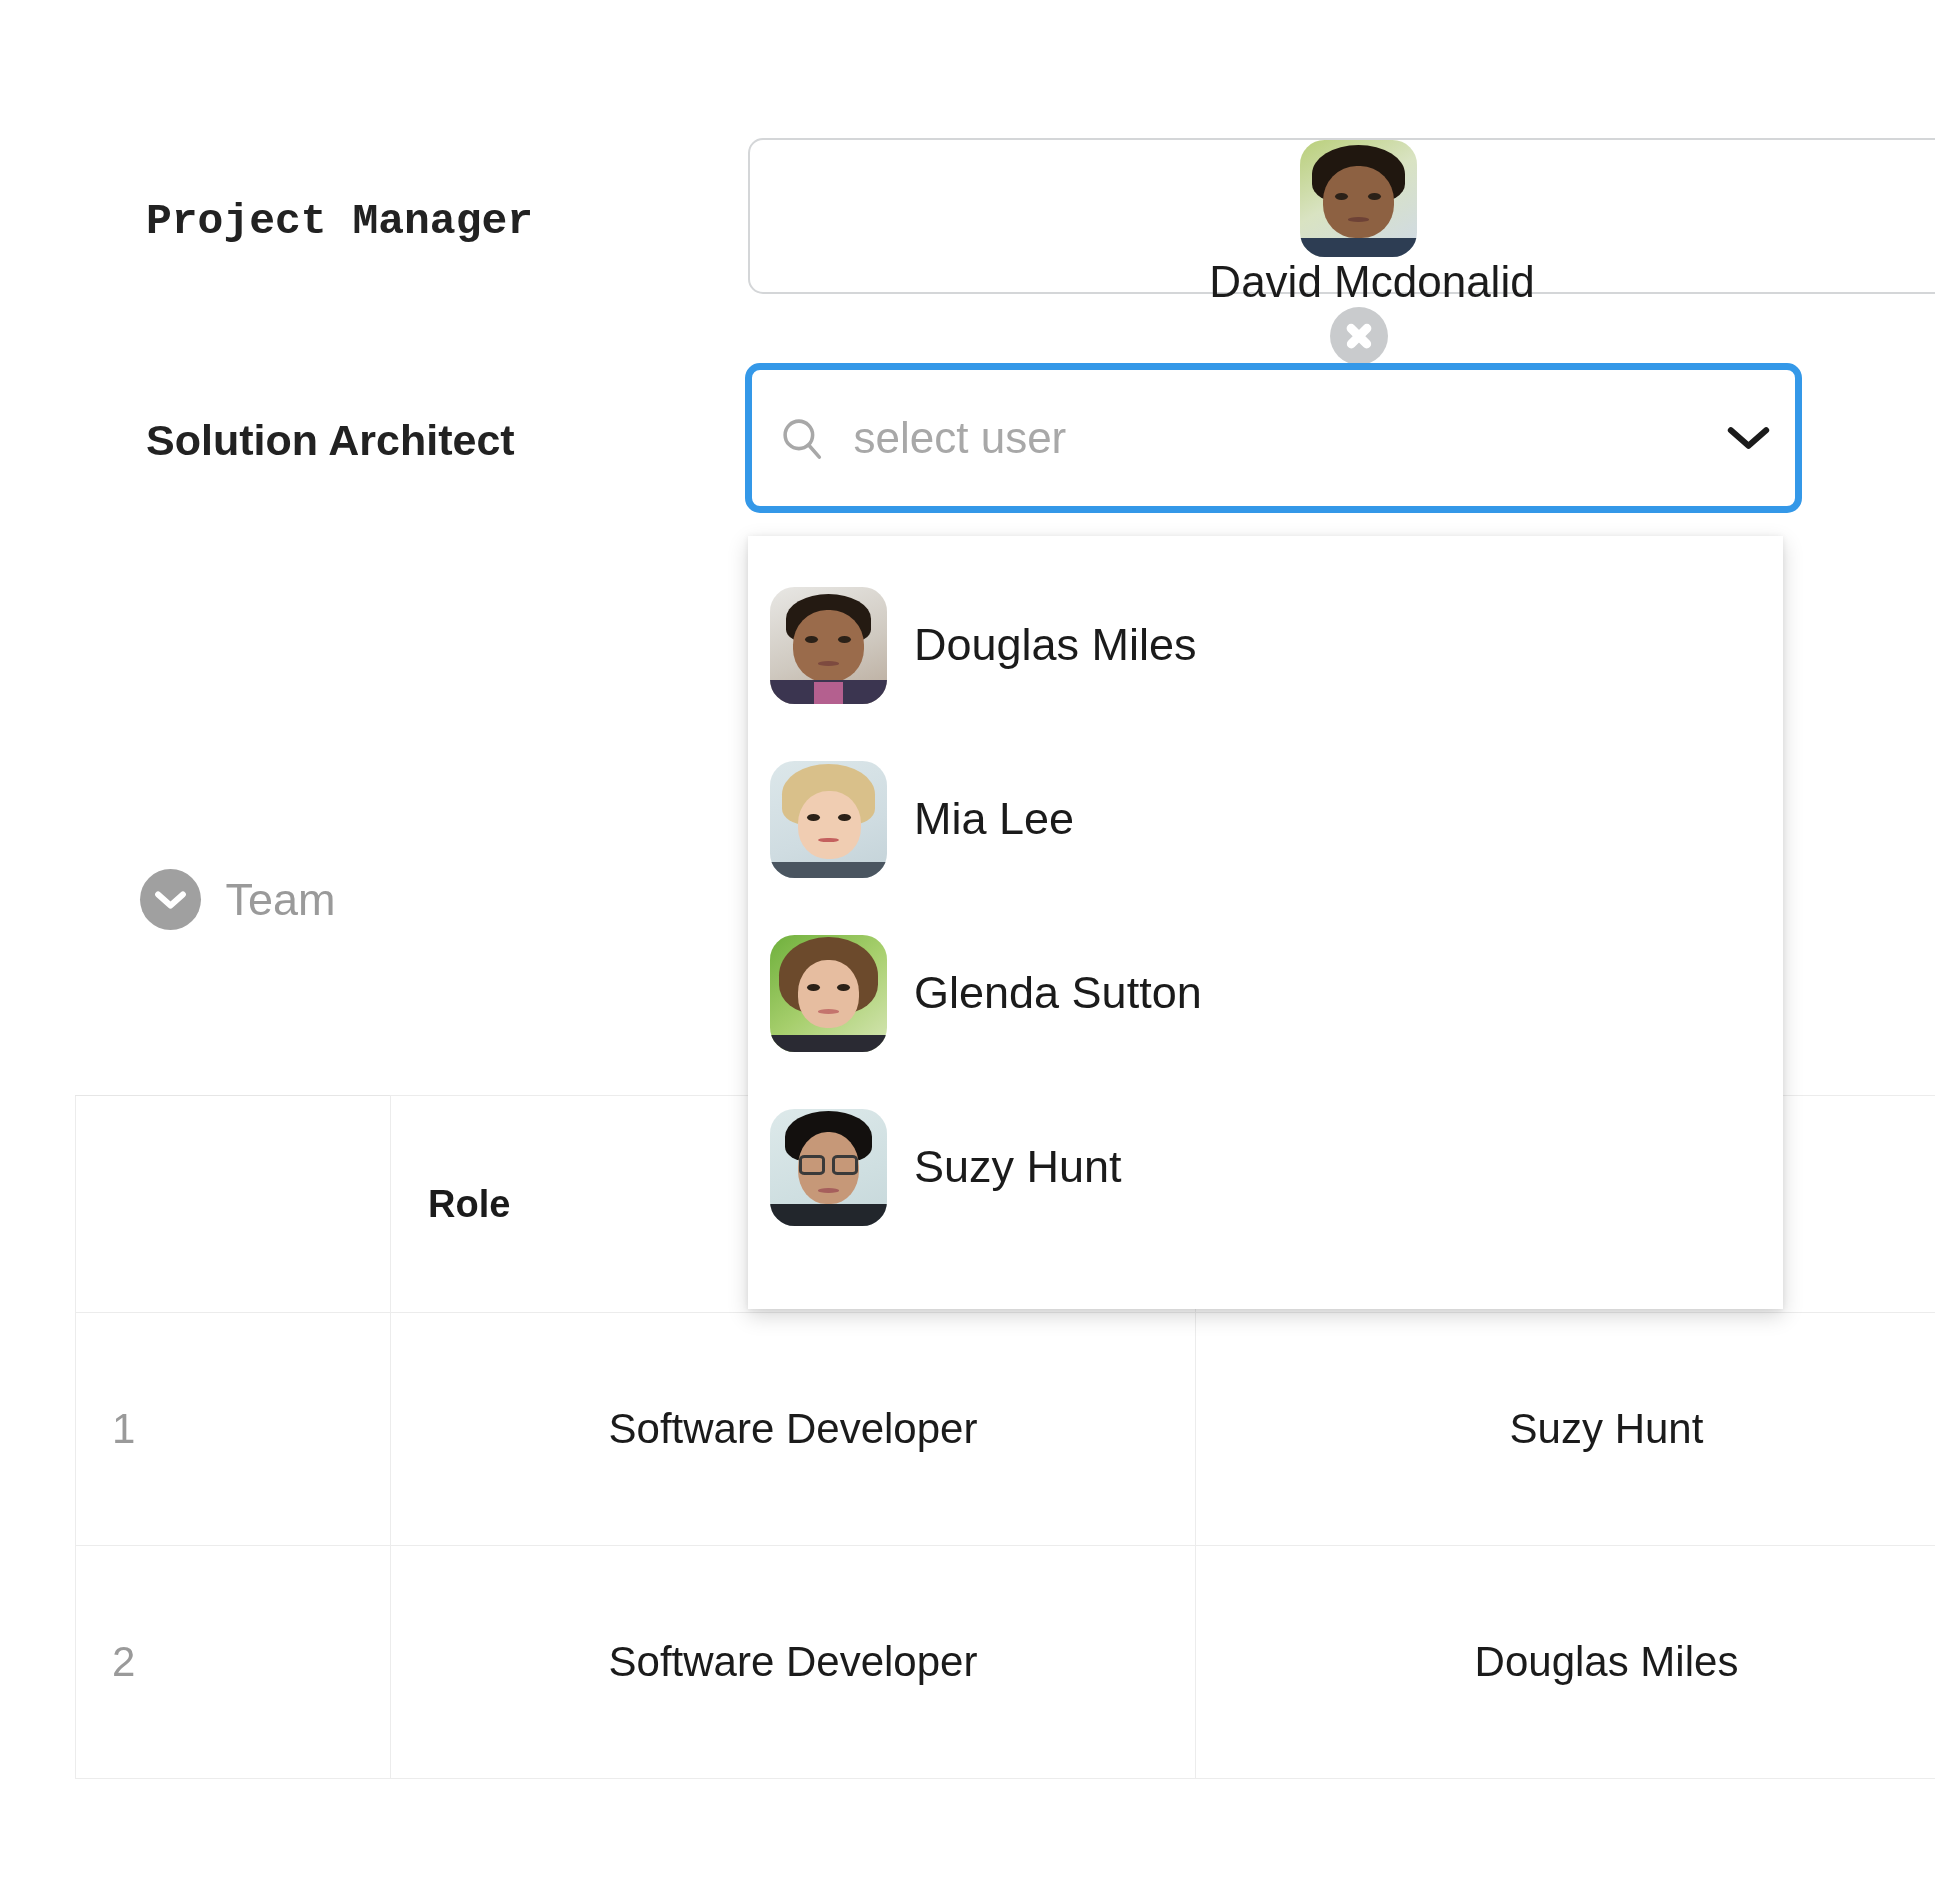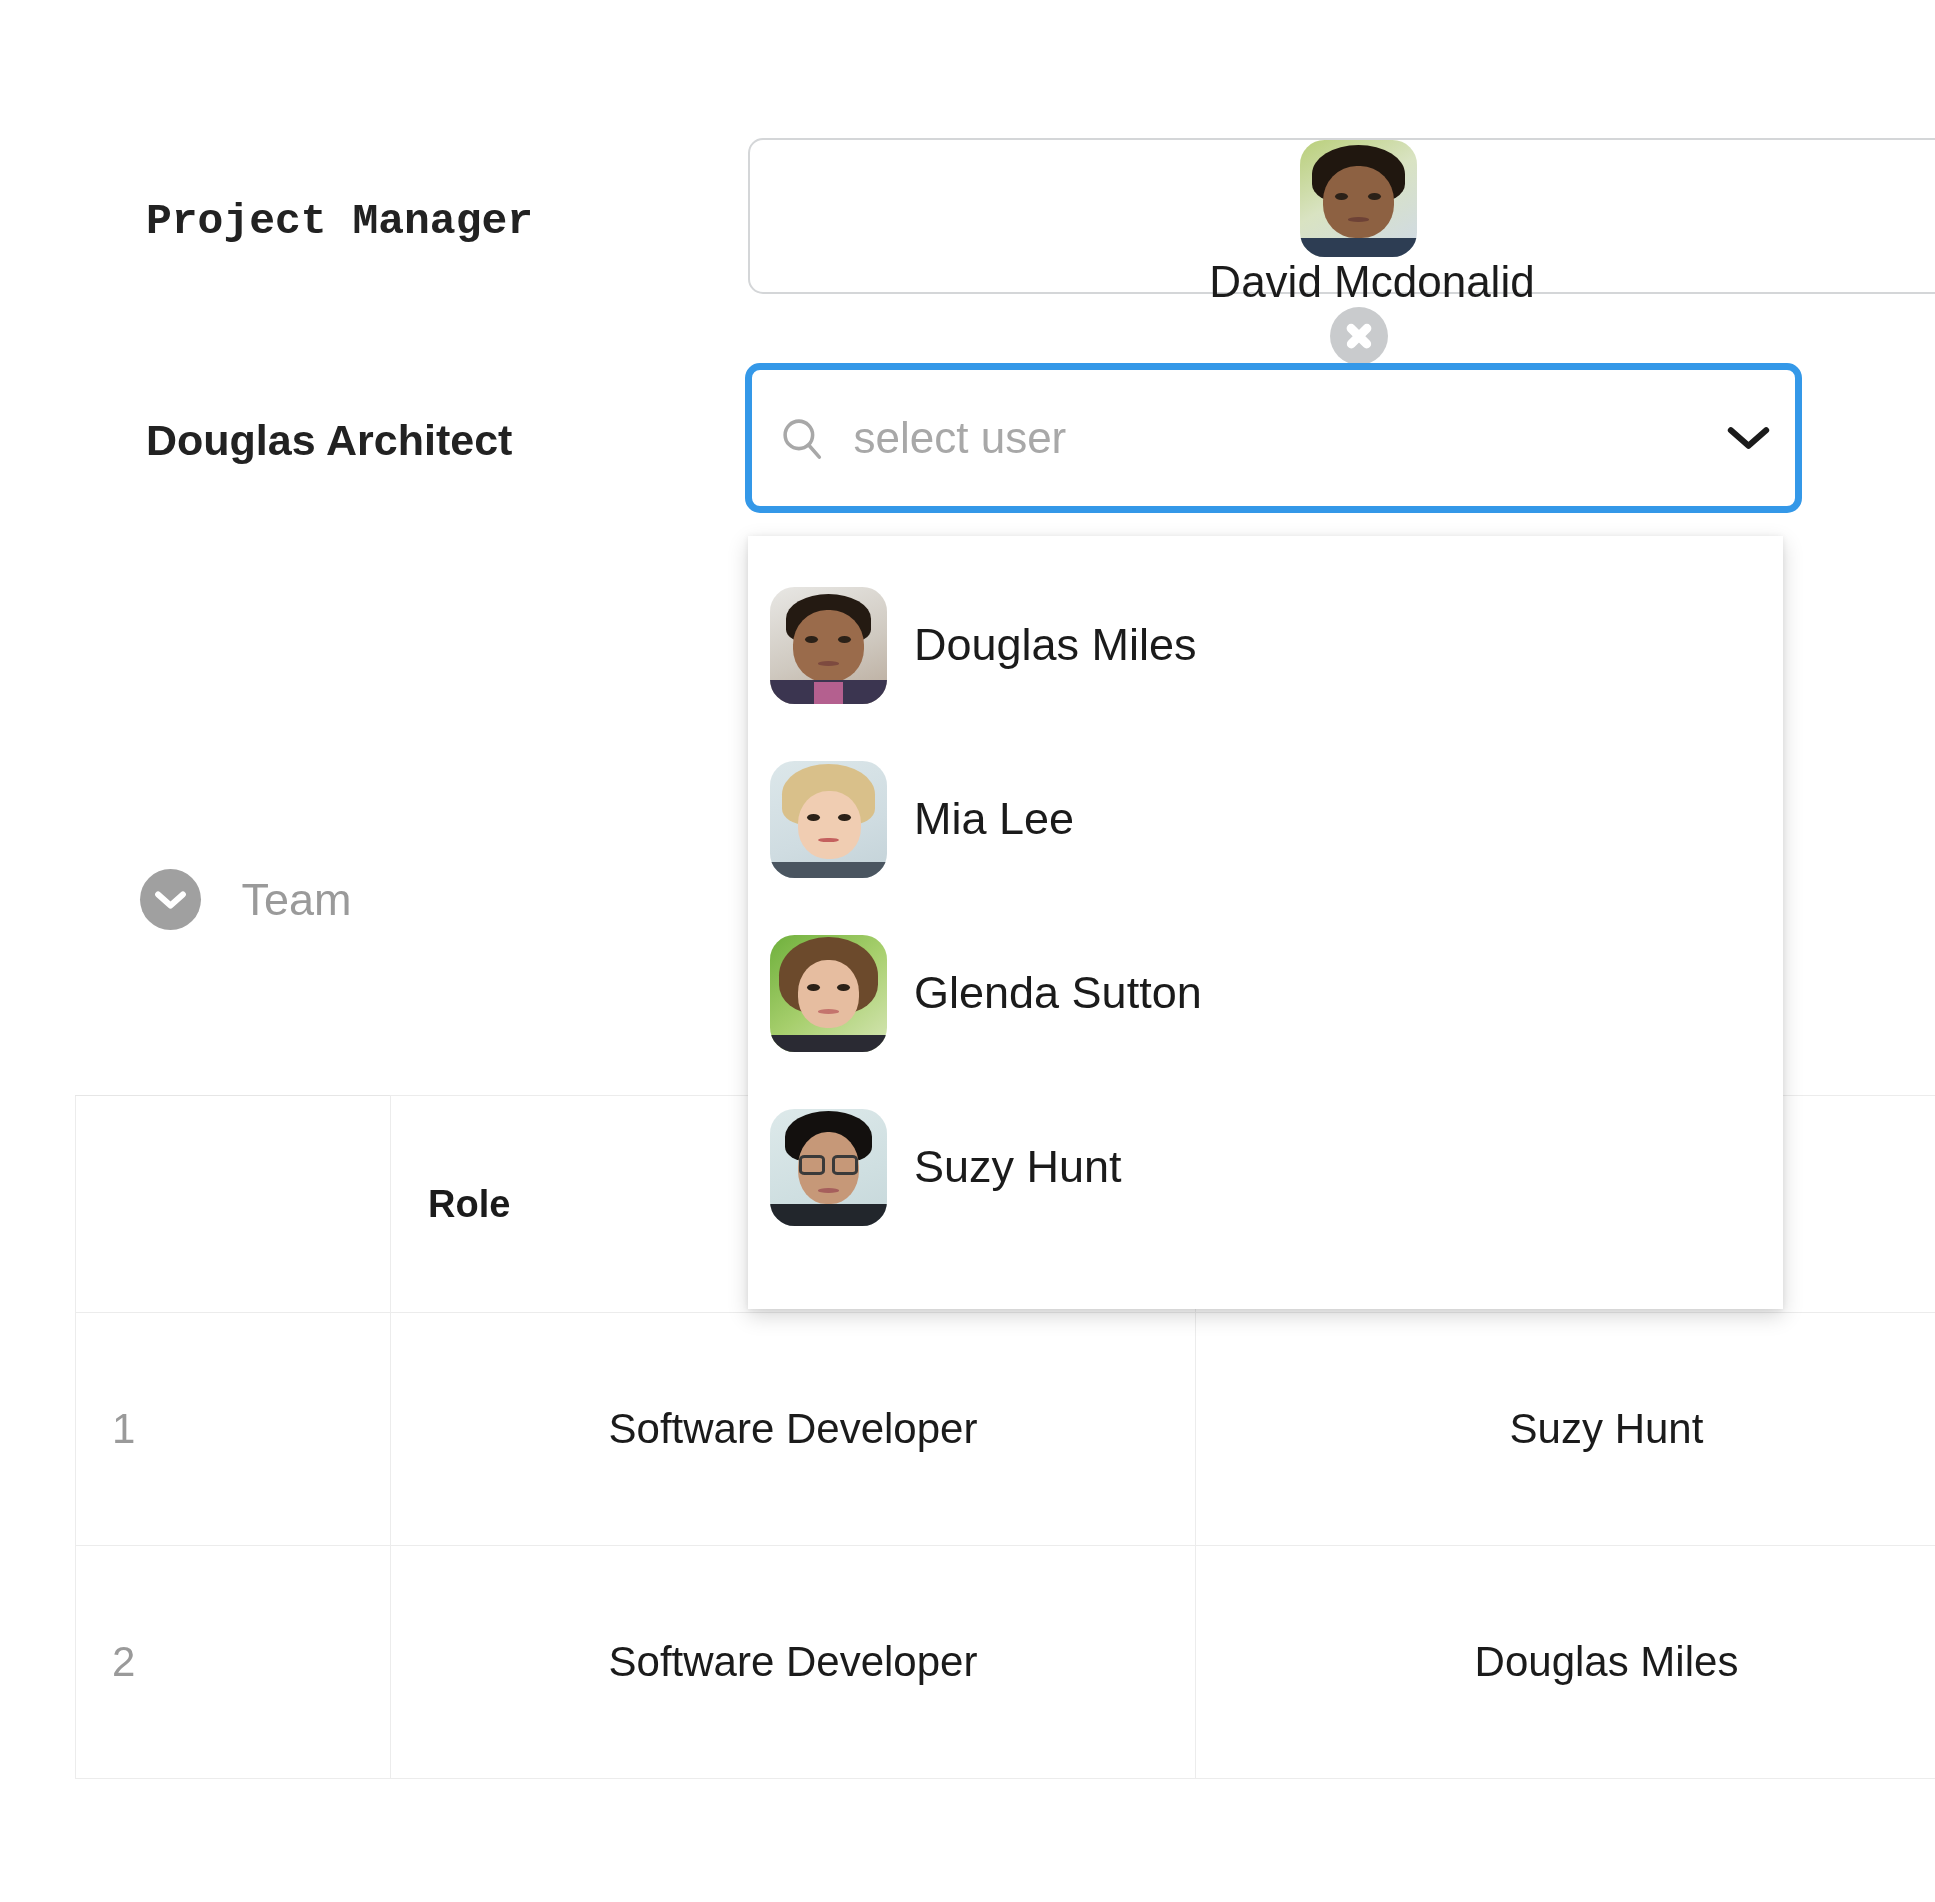--- a/index.html
+++ b/index.html
@@ -145,21 +145,20 @@
     white-space: nowrap;
   }
 
   
   .team-row {
     position: absolute;
     left: 140px;
     top: 869px;
     display: flex;
     align-items: center;
-    gap: 16px;
   }
   .team-toggle {
     width: 61px;
     height: 61px;
     border-radius: 50%;
     background: #a0a0a0;
     position: relative;
     flex: 0 0 auto;
     cursor: pointer;
     border: none;
@@ -237,21 +236,21 @@
         <div class="eye" style="left:30%;top:45%;"></div>
         <div class="eye" style="left:58%;top:45%;"></div>
         <div class="mouth" style="left:41%;top:66%;background:#6e4236;"></div>
         <div class="body" style="height:16%;background:#2d3d53;"></div>
       </div>
     </div>
     <div class="pm-name">David Mcdonalid</div>
     <button class="clear-btn"></button>
   </div>
 
-  <div class="field-label label-sa">Douglas Architect</div>
+  <div class="field-label label-sa">Solution Architect</div>
 
   <div class="sa-control">
     <span class="search-icon">
       <svg viewBox="0 0 24 24" width="50" height="50" fill="none" stroke="#a8a8a8" stroke-width="1.7" stroke-linecap="round">
         <circle cx="10.5" cy="10.5" r="6.6"></circle>
         <line x1="15.4" y1="15.6" x2="20.3" y2="21.2"></line>
       </svg>
     </span>
     <span class="sa-placeholder">select user</span>
     <span class="chevron-down">

